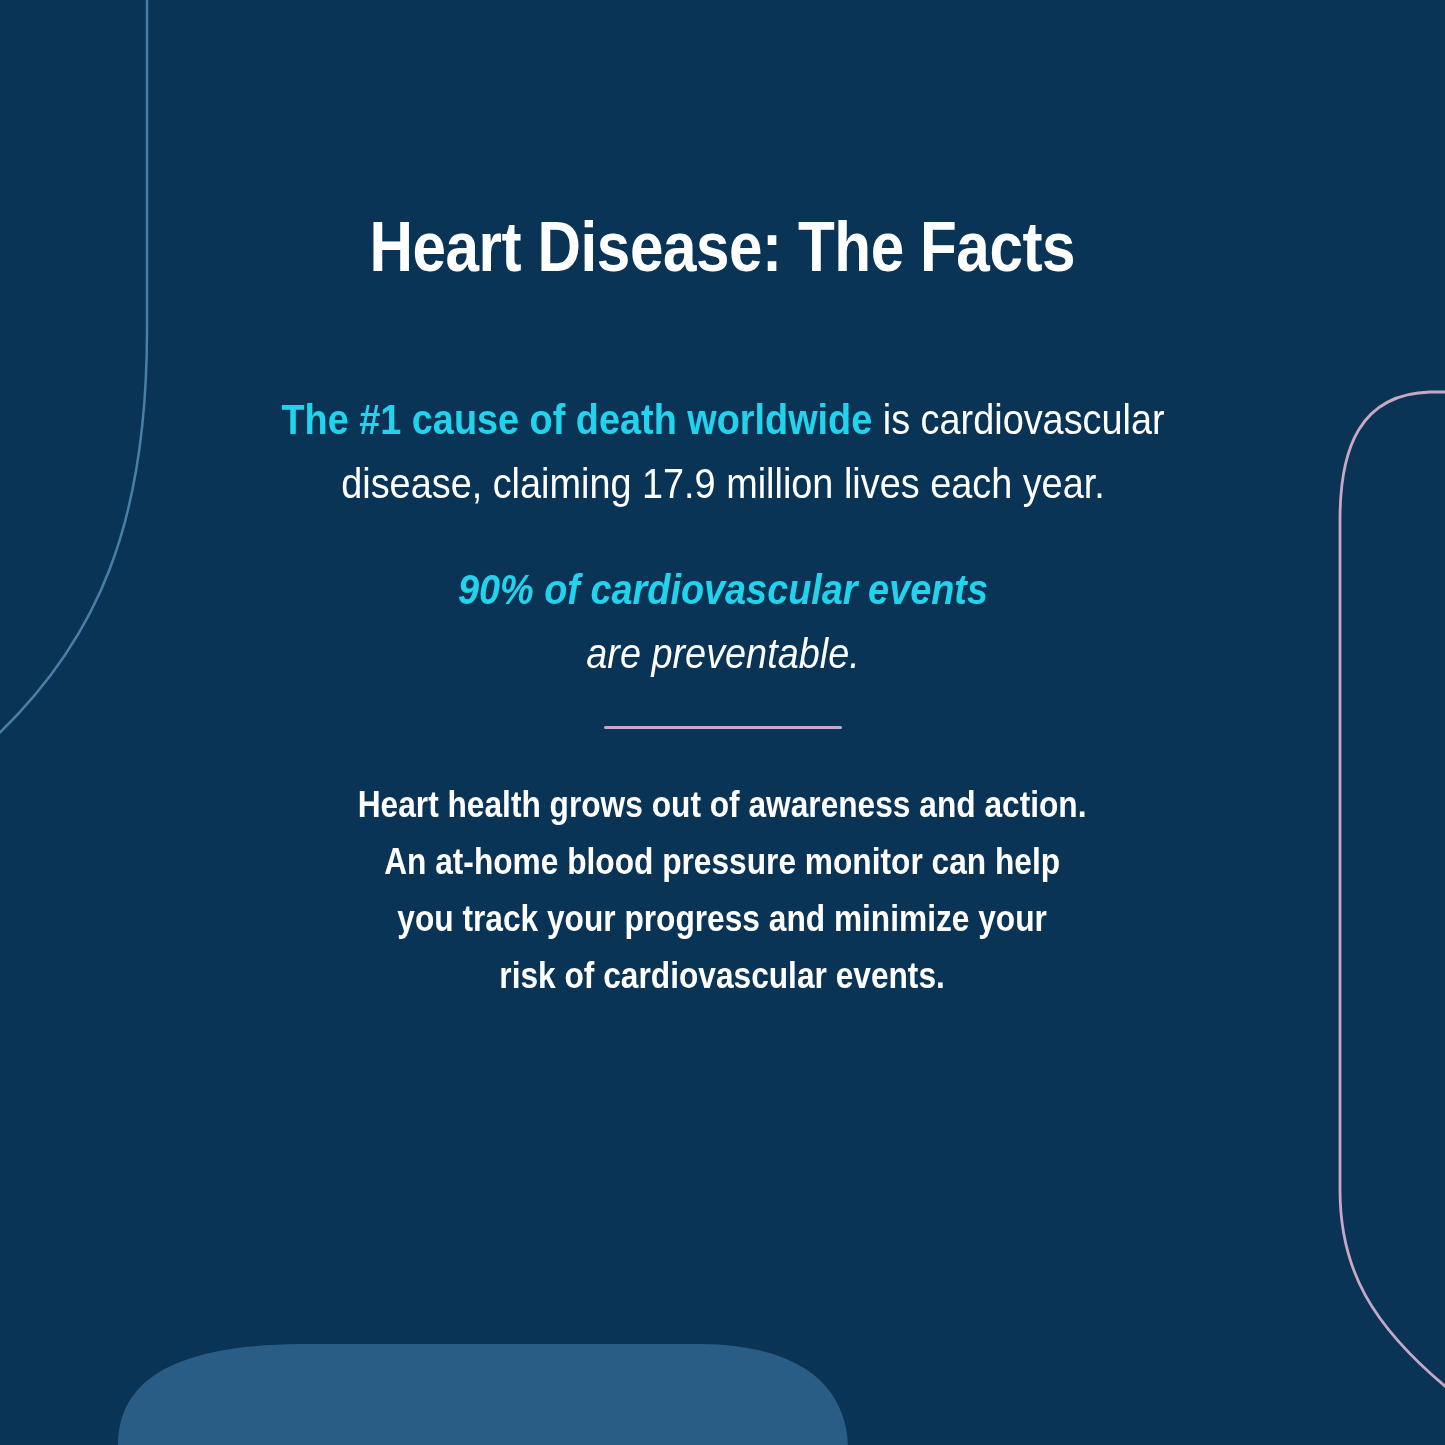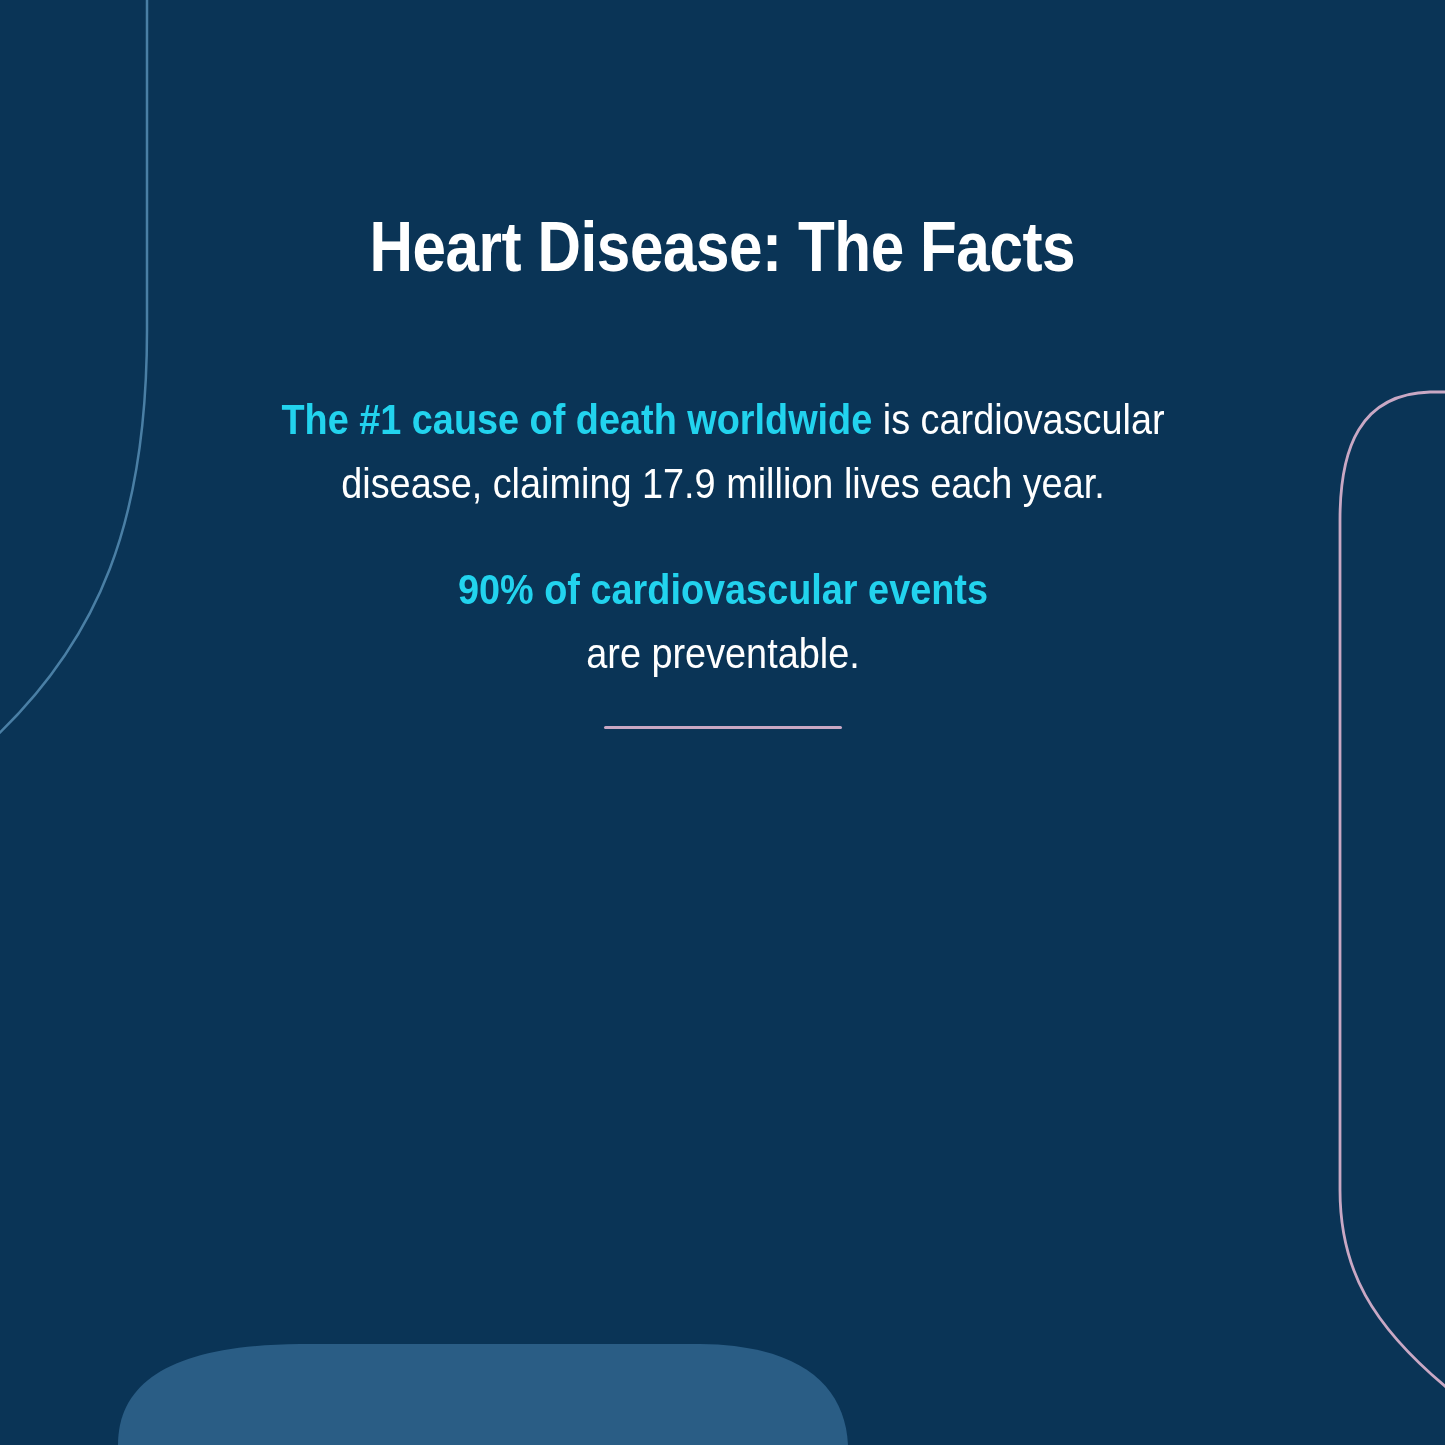--- a/index.html
+++ b/index.html
@@ -56,21 +56,21 @@
     display: flex;
     flex-direction: column;
     align-items: center;
   }
 
   .fact {
     text-align: center;
     margin-bottom: 41px;
     width: 100%;
   }
-  .fact:last-child { margin-bottom: 0; }
+  .fact:last-child { margin-bottom: 0; font-style: italic; }
 
   .fact-line {
     font-size: 43px;
     line-height: 1.50;
     color: #ffffff;
     font-weight: 400;
     transform: scaleX(0.88);
     transform-origin: center center;
     white-space: nowrap;
   }
@@ -131,15 +131,21 @@
 
       <div class="fact">
         <div class="fact-line"><span class="lead">90% of cardiovascular events</span><span></span></div>
         <div class="fact-line">are preventable.</div>
       </div>
 
     </div>
 
     <div class="divider"></div>
 
+    <div class="footer">
+      <div class="footer-line">Heart health grows out of awareness and action.</div>
+      <div class="footer-line">An at-home blood pressure monitor can help</div>
+      <div class="footer-line">you track your progress and minimize your</div>
+      <div class="footer-line">risk of cardiovascular events.</div>
+    </div>
 
   </div>
 </div>
 
 </body></html>

